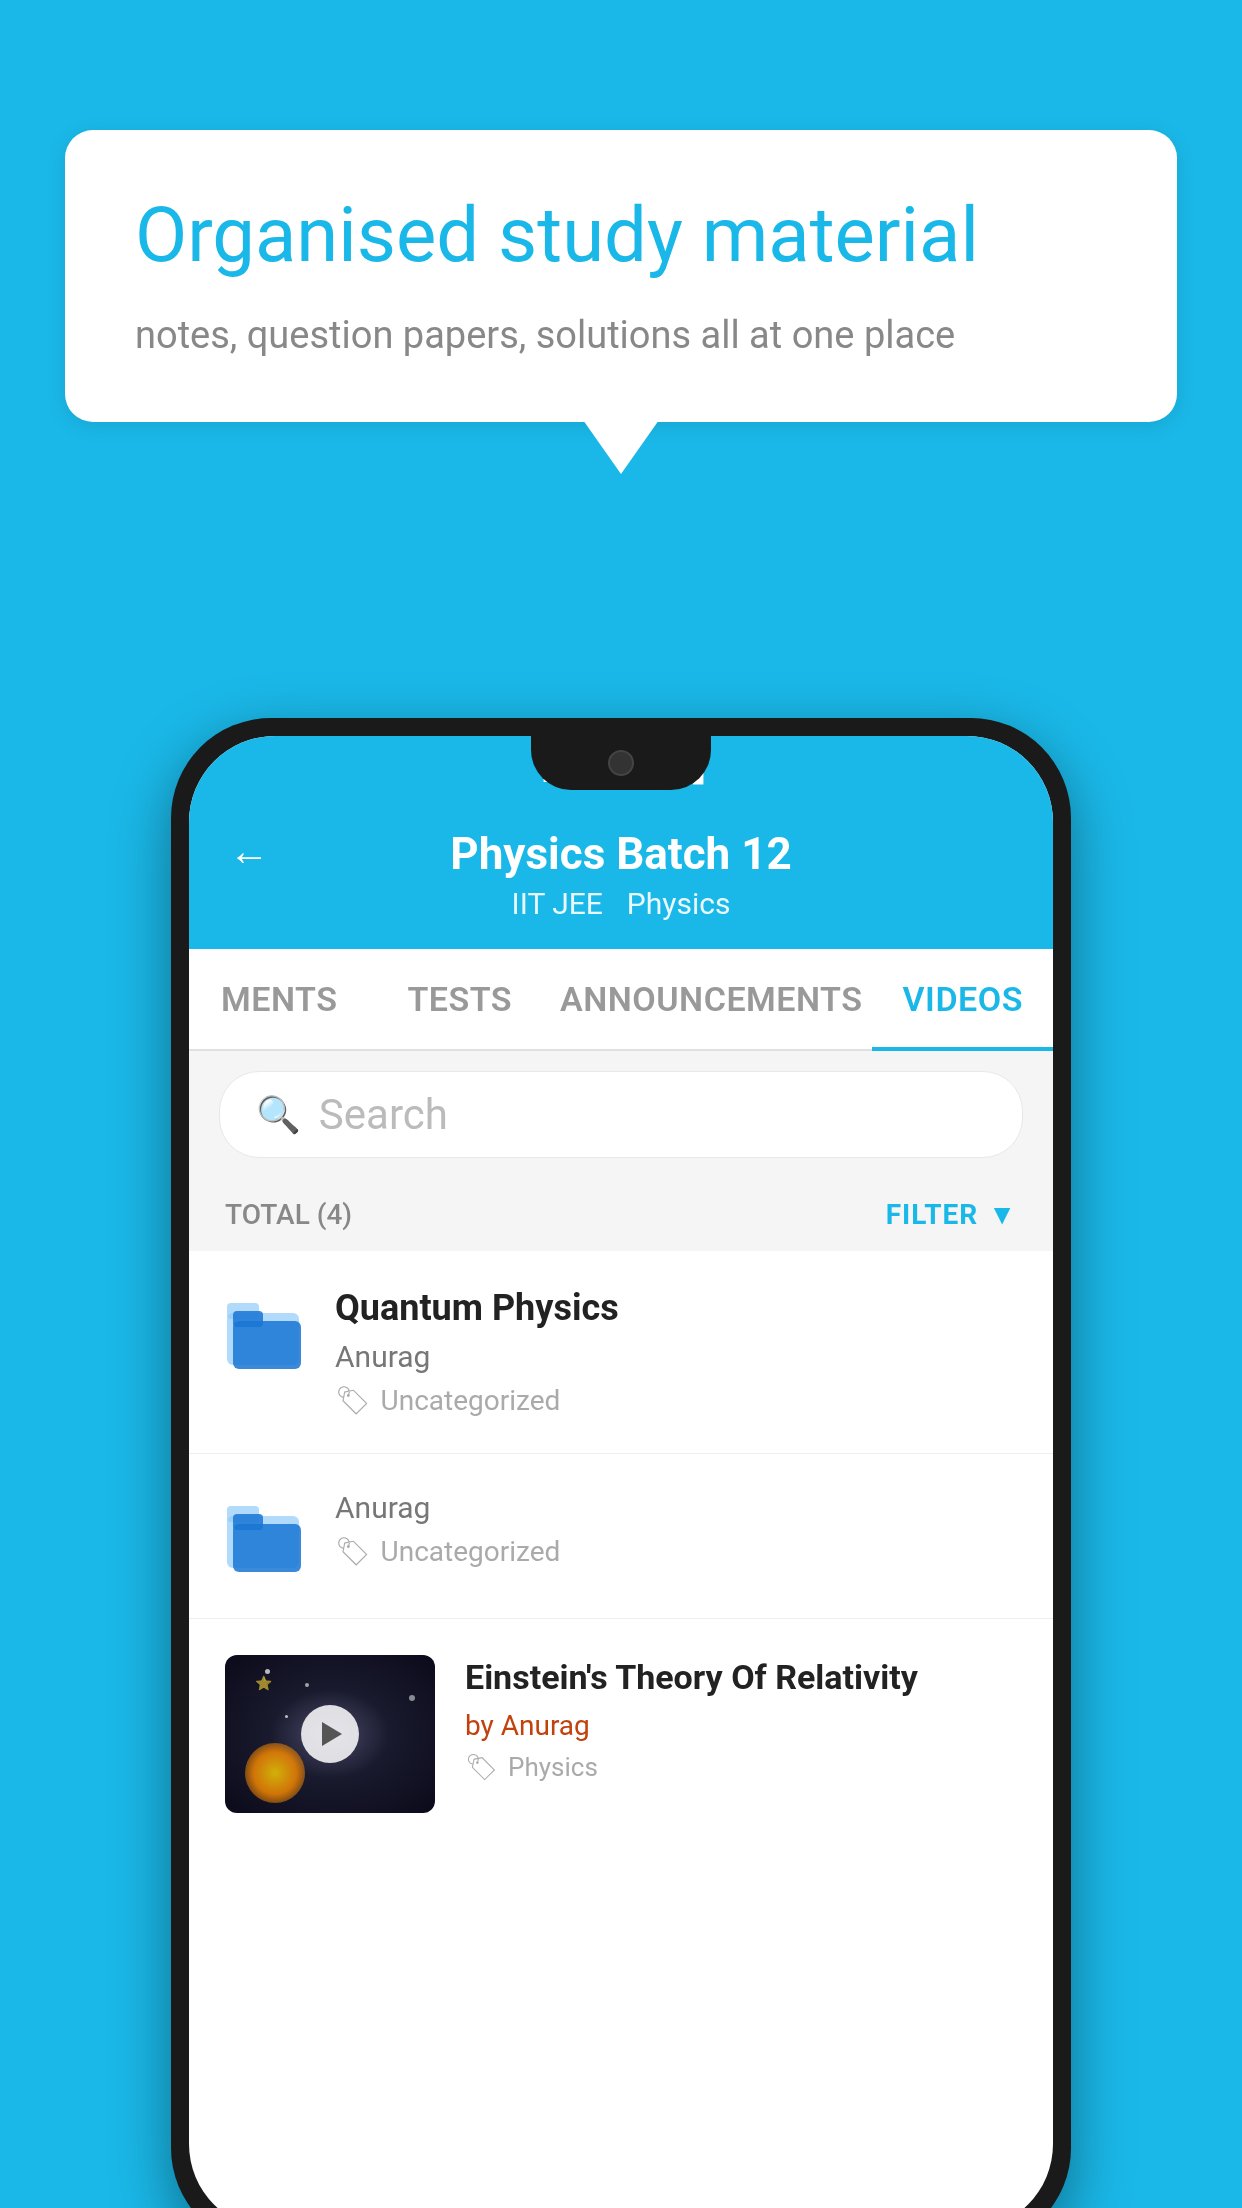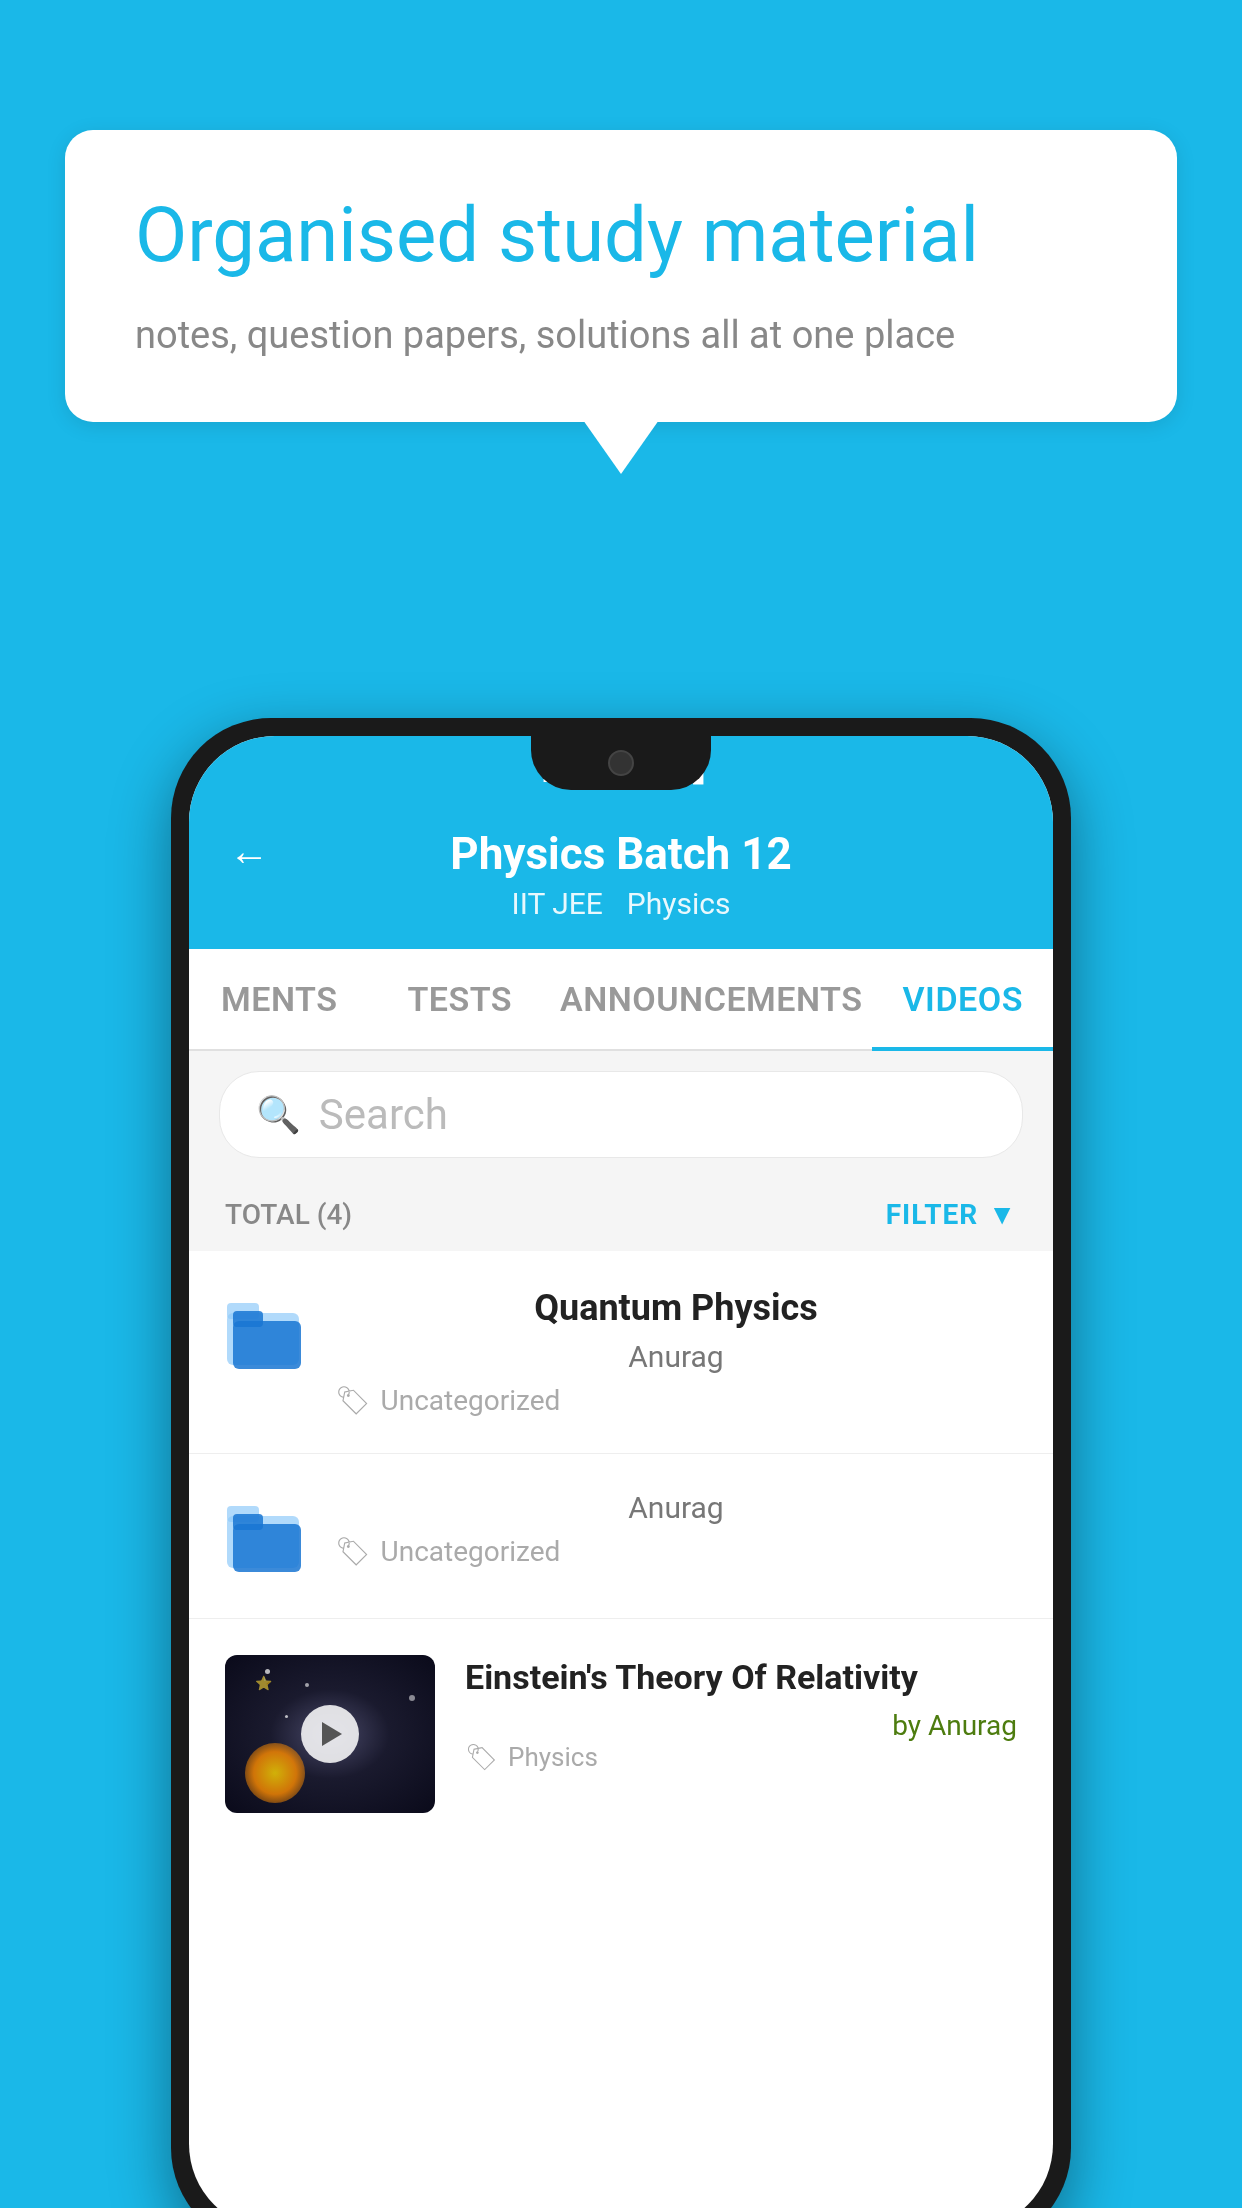--- a/index.html
+++ b/index.html
@@ -261,21 +261,20 @@
       background: white;
     }
 
     .video-icon-wrap {
       margin-right: 30px;
       margin-top: 4px;
     }
 
     .video-info {
       flex: 1;
-      text-align: center;
     }
 
     .video-title {
       font-size: 36px;
       font-weight: 700;
       color: #222;
       margin-bottom: 10px;
     }
 
     .video-author {
@@ -370,22 +369,22 @@
     .einstein-title {
       font-size: 34px;
       font-weight: 700;
       color: #222;
       margin-bottom: 10px;
       line-height: 1.3;
     }
 
     .einstein-author {
       font-size: 28px;
-      color: #4d7c0f;
-      text-align: right;
+      color: #c2410c;
+      margin-bottom: 10px;
     }
 
     .einstein-tag {
       font-size: 26px;
       color: #aaa;
       display: flex;
       align-items: center;
       gap: 10px;
     }
   </style>

